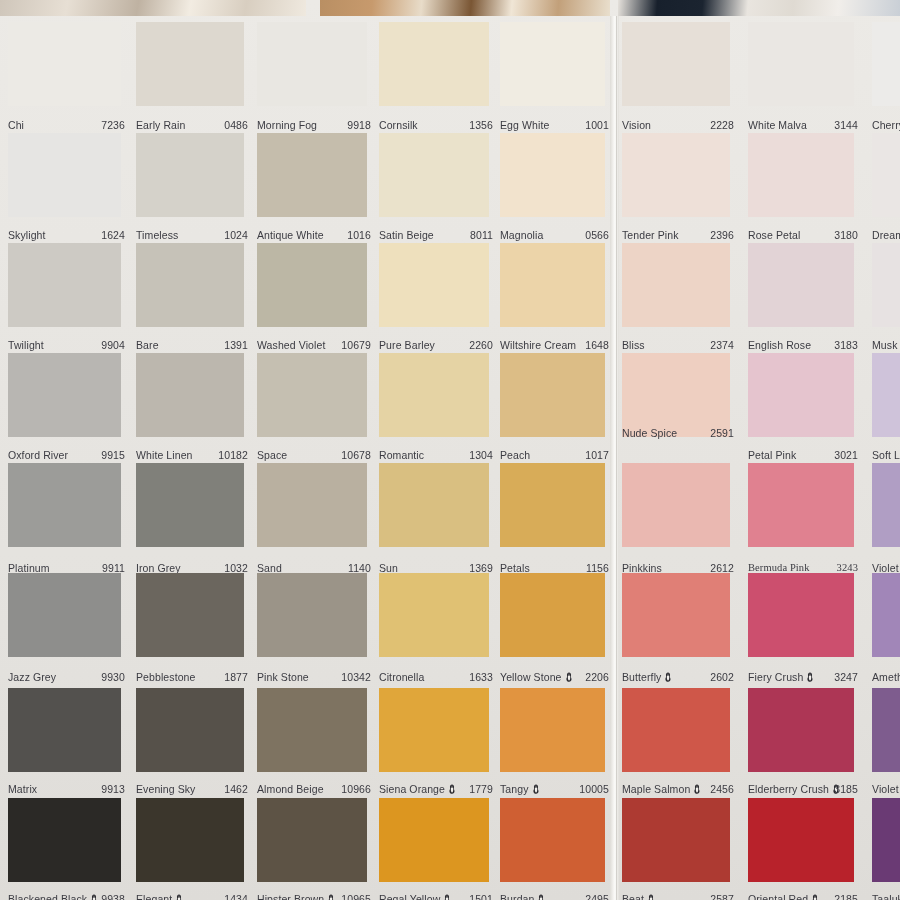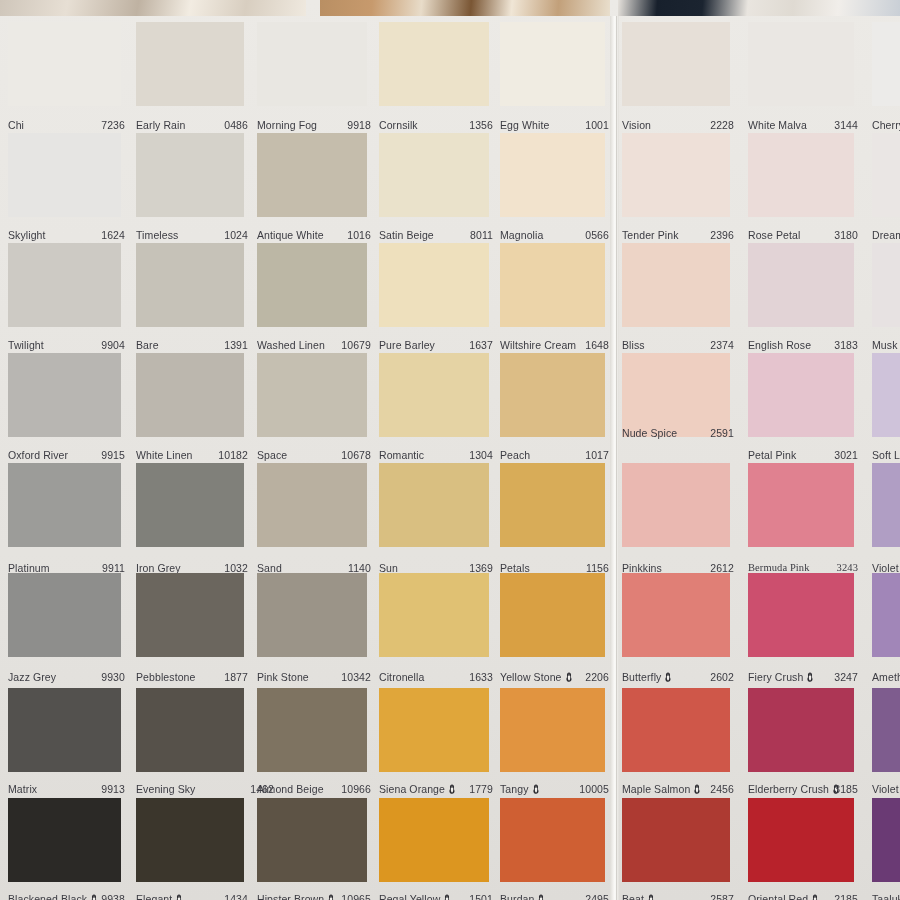--- a/index.html
+++ b/index.html
@@ -136,27 +136,27 @@
         <span style="position: absolute; left: 0px; top: 0px; white-space: nowrap;">Twilight</span>
         <span style="position: absolute; right: 0px; top: 0px; white-space: nowrap;">9904</span>
       </div>
       <div class="chip" style="left: 136px; top: 243px; width: 108px; height: 84px; background: rgb(198, 194, 184); box-shadow: rgba(0, 0, 0, 0) 0px 0px 0px 0px inset;"></div>
       <div class="caption" style="left: 136px; top: 339px; width: 112px; height: 13px;">
         <span style="position: absolute; left: 0px; top: 0px; white-space: nowrap;">Bare</span>
         <span style="position: absolute; right: 0px; top: 0px; white-space: nowrap;">1391</span>
       </div>
       <div class="chip" style="left: 257px; top: 243px; width: 110px; height: 84px; background: rgb(188, 183, 165); box-shadow: rgba(0, 0, 0, 0) 0px 0px 0px 0px inset;"></div>
       <div class="caption" style="left: 257px; top: 339px; width: 114px; height: 13px;">
-        <span style="position: absolute; left: 0px; top: 0px; white-space: nowrap;">Washed Linen</span>
+        <span style="position: absolute; left: 0px; top: 0px; white-space: nowrap;">Washed Violet</span>
         <span style="position: absolute; right: 0px; top: 0px; white-space: nowrap; text-align: right;">10679</span>
       </div>
       <div class="chip" style="left: 379px; top: 243px; width: 110px; height: 84px; background: rgb(238, 224, 189); box-shadow: rgba(0, 0, 0, 0) 0px 0px 0px 0px inset;"></div>
       <div class="caption" style="left: 379px; top: 339px; width: 114px; height: 13px;">
         <span style="position: absolute; left: 0px; top: 0px; white-space: nowrap;">Pure Barley</span>
-        <span style="position: absolute; right: 0px; top: 0px; white-space: nowrap;">1637</span>
+        <span style="position: absolute; right: 0px; top: 0px; white-space: nowrap;">2260</span>
       </div>
       <div class="chip" style="left: 500px; top: 243px; width: 105px; height: 84px; background: rgb(236, 212, 169); box-shadow: rgba(0, 0, 0, 0) 0px 0px 0px 0px inset;"></div>
       <div class="caption" style="left: 500px; top: 339px; width: 109px; height: 13px;">
         <span style="position: absolute; left: 0px; top: 0px; white-space: nowrap;">Wiltshire Cream</span>
         <span style="position: absolute; right: 0px; top: 0px; white-space: nowrap;">1648</span>
       </div>
       <div class="chip" style="left: 622px; top: 243px; width: 108px; height: 84px; background: rgb(237, 212, 198); box-shadow: rgba(0, 0, 0, 0) 0px 0px 0px 0px inset;"></div>
       <div class="caption" style="left: 622px; top: 339px; width: 112px; height: 13px;">
         <span style="position: absolute; left: 0px; top: 0px; white-space: nowrap;">Bliss</span>
         <span style="position: absolute; right: 0px; top: 0px; white-space: nowrap;">2374</span>
@@ -304,21 +304,21 @@
       <div class="chip" style="left: 872px; top: 573px; width: 28px; height: 84px; background: rgb(161, 134, 184); box-shadow: rgba(0, 0, 0, 0) 0px 0px 0px 0px inset;"></div>
       <div class="caption" style="left: 872px; top: 671px; width: 32px; height: 13px;">
         <span style="position: absolute; left: 0px; top: 0px; white-space: nowrap;">Amethyst</span>
       </div>
       <div class="chip" style="left: 8px; top: 688px; width: 113px; height: 84px; background: rgb(83, 81, 78); box-shadow: rgba(0, 0, 0, 0) 0px 0px 0px 0px inset;"></div>
       <div class="caption" style="left: 8px; top: 783px; width: 117px; height: 13px;">
         <span style="position: absolute; left: 0px; top: 0px; white-space: nowrap;">Matrix</span>
         <span style="position: absolute; right: 0px; top: 0px; white-space: nowrap;">9913</span>
       </div>
       <div class="chip" style="left: 136px; top: 688px; width: 108px; height: 84px; background: rgb(86, 81, 74); box-shadow: rgba(0, 0, 0, 0) 0px 0px 0px 0px inset;"></div>
-      <div class="caption" style="left: 136px; top: 783px; width: 112px; height: 13px; padding-left: 26px;">
+      <div class="caption" style="left: 136px; top: 783px; width: 112px; height: 13px;">
         <span style="position: absolute; left: 0px; top: 0px; white-space: nowrap;">Evening Sky</span>
         <span style="position: absolute; right: 0px; top: 0px; white-space: nowrap;">1462</span>
       </div>
       <div class="chip" style="left: 257px; top: 688px; width: 110px; height: 84px; background: rgb(126, 115, 97); box-shadow: rgba(0, 0, 0, 0) 0px 0px 0px 0px inset;"></div>
       <div class="caption" style="left: 257px; top: 783px; width: 114px; height: 13px;">
         <span style="position: absolute; left: 0px; top: 0px; white-space: nowrap;">Almond Beige</span>
         <span style="position: absolute; right: 0px; top: 0px; white-space: nowrap;">10966</span>
       </div>
       <div class="chip" style="left: 379px; top: 688px; width: 110px; height: 84px; background: rgb(224, 166, 58); box-shadow: rgba(0, 0, 0, 0) 0px 0px 0px 0px inset;"></div>
       <div class="caption" style="left: 379px; top: 783px; width: 114px; height: 13px;">

